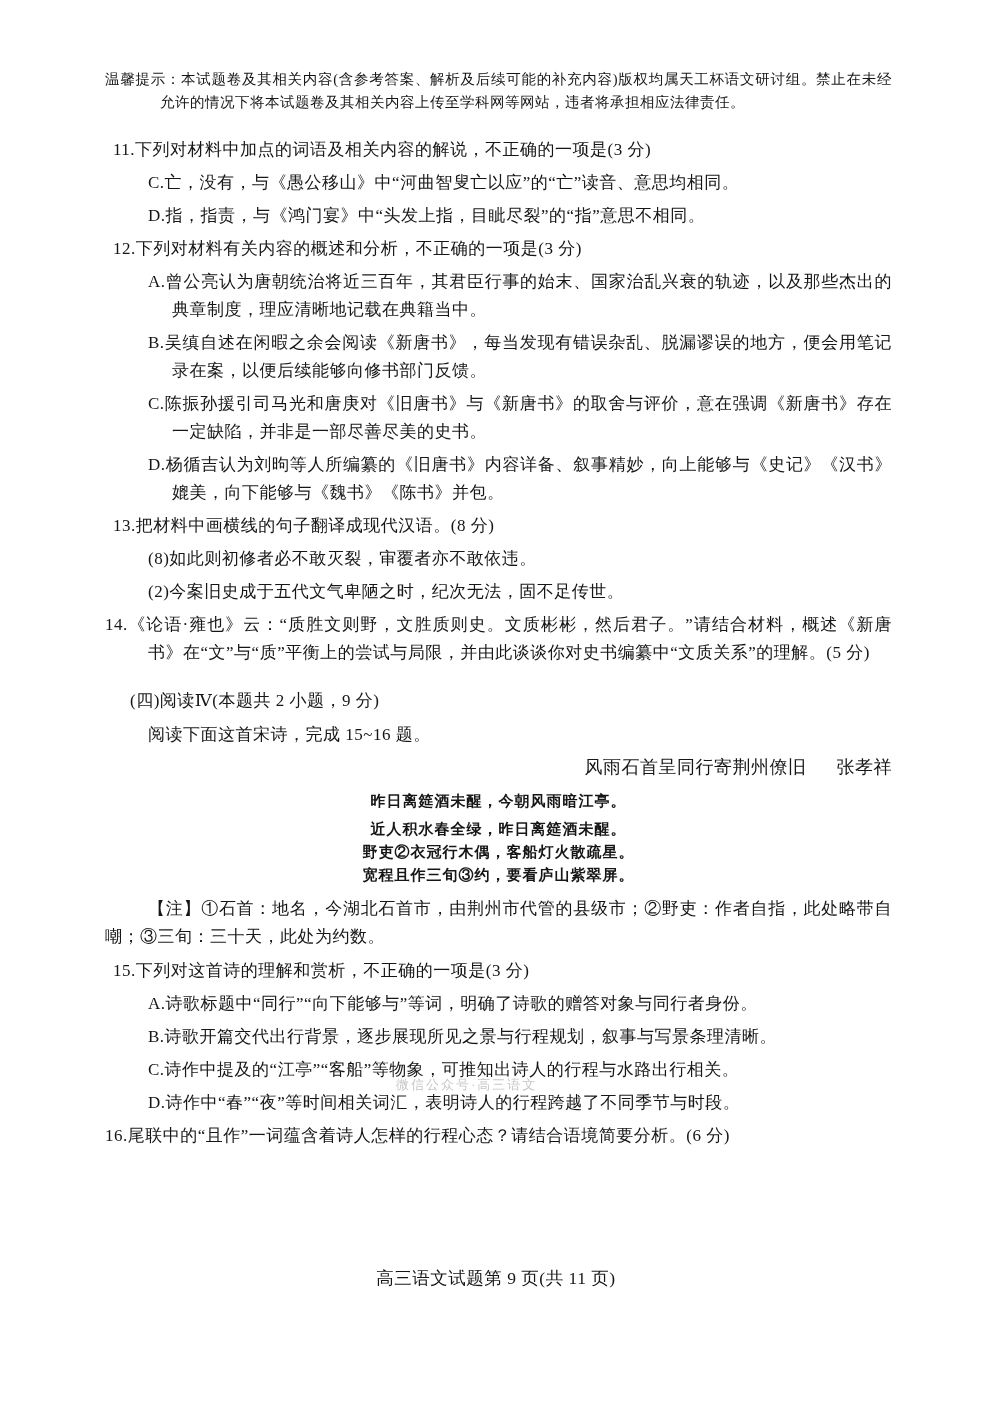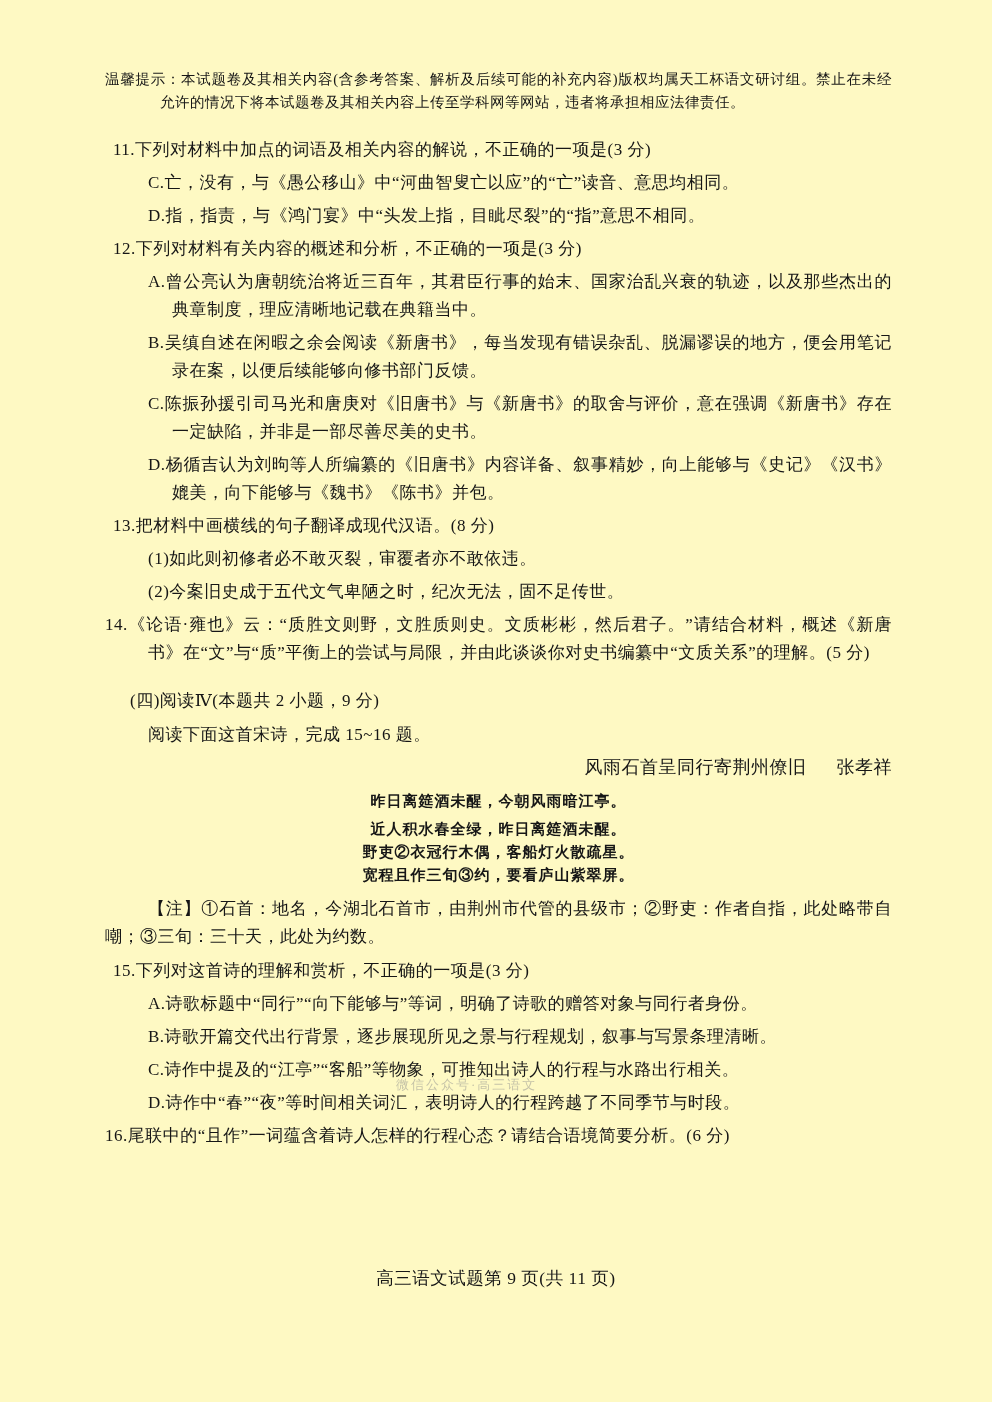--- a/index.html
+++ b/index.html
@@ -1,20 +1,20 @@
 <!DOCTYPE html>
 <html><head>
 <meta charset="utf-8">
 <style>
   html,body{margin:0;padding:0;background:#888;}
   .page{
     position:relative;
     width:992px;height:1402px;
     margin:0 auto;
-    background:#fef9c3;
+    background:#ffffff;
     color:#161616;
     font-family:"Liberation Serif","DejaVu Serif",serif;
     overflow:hidden;
   }
   .content{
     position:absolute;
     left:105px;right:100px;top:68px;
     font-size:17px;
     line-height:28px;
     letter-spacing:0.5px;
@@ -119,21 +119,21 @@
     <section>
       <p class="q-stem">12.下列对材料有关内容的概述和分析，不正确的一项是(3 分)</p>
       <p class="opt hang">A.曾公亮认为唐朝统治将近三百年，其君臣行事的始末、国家治乱兴衰的轨迹，以及那些杰出的典章制度，理应清晰地记载在典籍当中。</p>
       <p class="opt hang">B.吴缜自述在闲暇之余会阅读《新唐书》，每当发现有错误杂乱、脱漏谬误的地方，便会用笔记录在案，以便后续能够向修书部门反馈。</p>
       <p class="opt hang">C.陈振孙援引司马光和唐庚对《旧唐书》与《新唐书》的取舍与评价，意在强调《新唐书》存在一定缺陷，并非是一部尽善尽美的史书。</p>
       <p class="opt hang">D.杨循吉认为刘昫等人所编纂的《旧唐书》内容详备、叙事精妙，向上能够与《史记》《汉书》媲美，向下能够与《魏书》《陈书》并包。</p>
     </section>
 
     <section>
       <p class="q-stem">13.把材料中画横线的句子翻译成现代汉语。(8 分)</p>
-      <p class="sub-item">(1)如此则初修者必不敢灭裂，审覆者亦不敢依违。</p>
+      <p class="sub-item">(8)如此则初修者必不敢灭裂，审覆者亦不敢依违。</p>
       <p class="sub-item">(2)今案旧史成于五代文气卑陋之时，纪次无法，固不足传世。</p>
     </section>
 
     <section>
       <p class="q14-stem">14.《论语·雍也》云：“质胜文则野，文胜质则史。文质彬彬，然后君子。”请结合材料，概述《新唐书》在“文”与“质”平衡上的尝试与局限，并由此谈谈你对史书编纂中“文质关系”的理解。(5 分)</p>
     </section>
 
     <section>
       <p class="section-heading">(四)阅读Ⅳ(本题共 2 小题，9 分)</p>
       <p class="intro">阅读下面这首宋诗，完成 15~16 题。</p>

